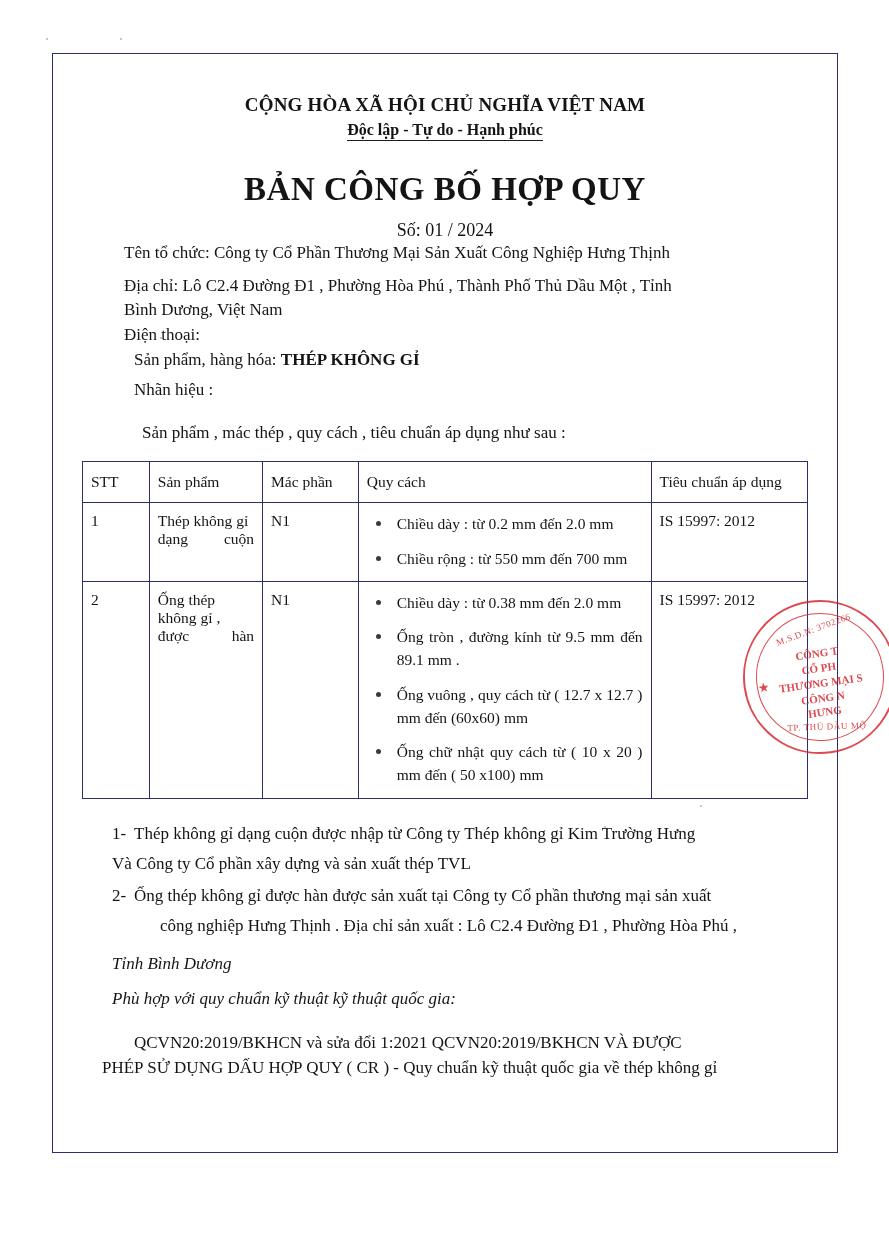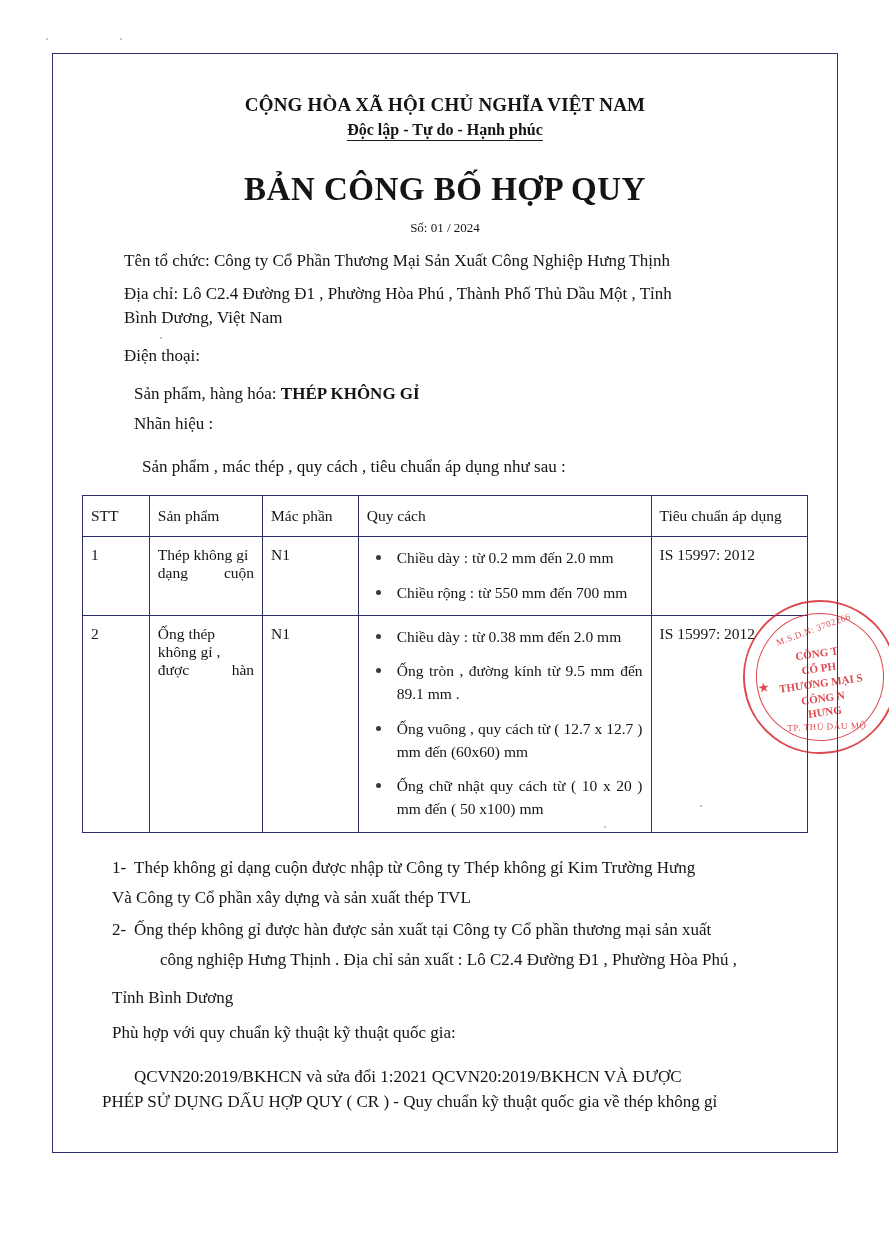--- a/index.html
+++ b/index.html
@@ -55,27 +55,26 @@
     border-bottom: 1.3px solid #1c1c1c;
     padding-bottom: 1px;
   }
   .doc-title {
     font-size: 33px;
     font-weight: bold;
     margin-top: 30px;
     letter-spacing: 0.5px;
   }
   .doc-number {
-    font-size: 13px;
+    font-size: 18px;
     margin-top: 12px;
   }
 
   .field-line {
     font-size: 17px;
-    margin-top: 13px;
     line-height: 1.45;
     padding-left: 42px;
   }
   .field-line.indent2 { padding-left: 52px; }
   .field-line.indent3 { padding-left: 60px; }
   .bold { font-weight: bold; }
 
   table.spec {
     width: 100%;
     border-collapse: collapse;
@@ -134,21 +133,21 @@
     position: relative;
     padding-left: 52px;
     margin-bottom: 5px;
   }
   .note-item .num {
     position: absolute;
     left: 30px;
     top: 0;
   }
   .note-cont2 { padding-left: 78px; }
-  .para { padding-left: 30px; margin-top: 4px; }
+  .para { padding-left: 30px; margin-top: 4px; font-style: italic; }
   .para-ind { padding-left: 52px; }
   .para-flush { padding-left: 20px; }
 
   
   .seal {
     position: absolute;
     right: -8px;
     top: 600px;
     width: 150px;
     height: 150px;

